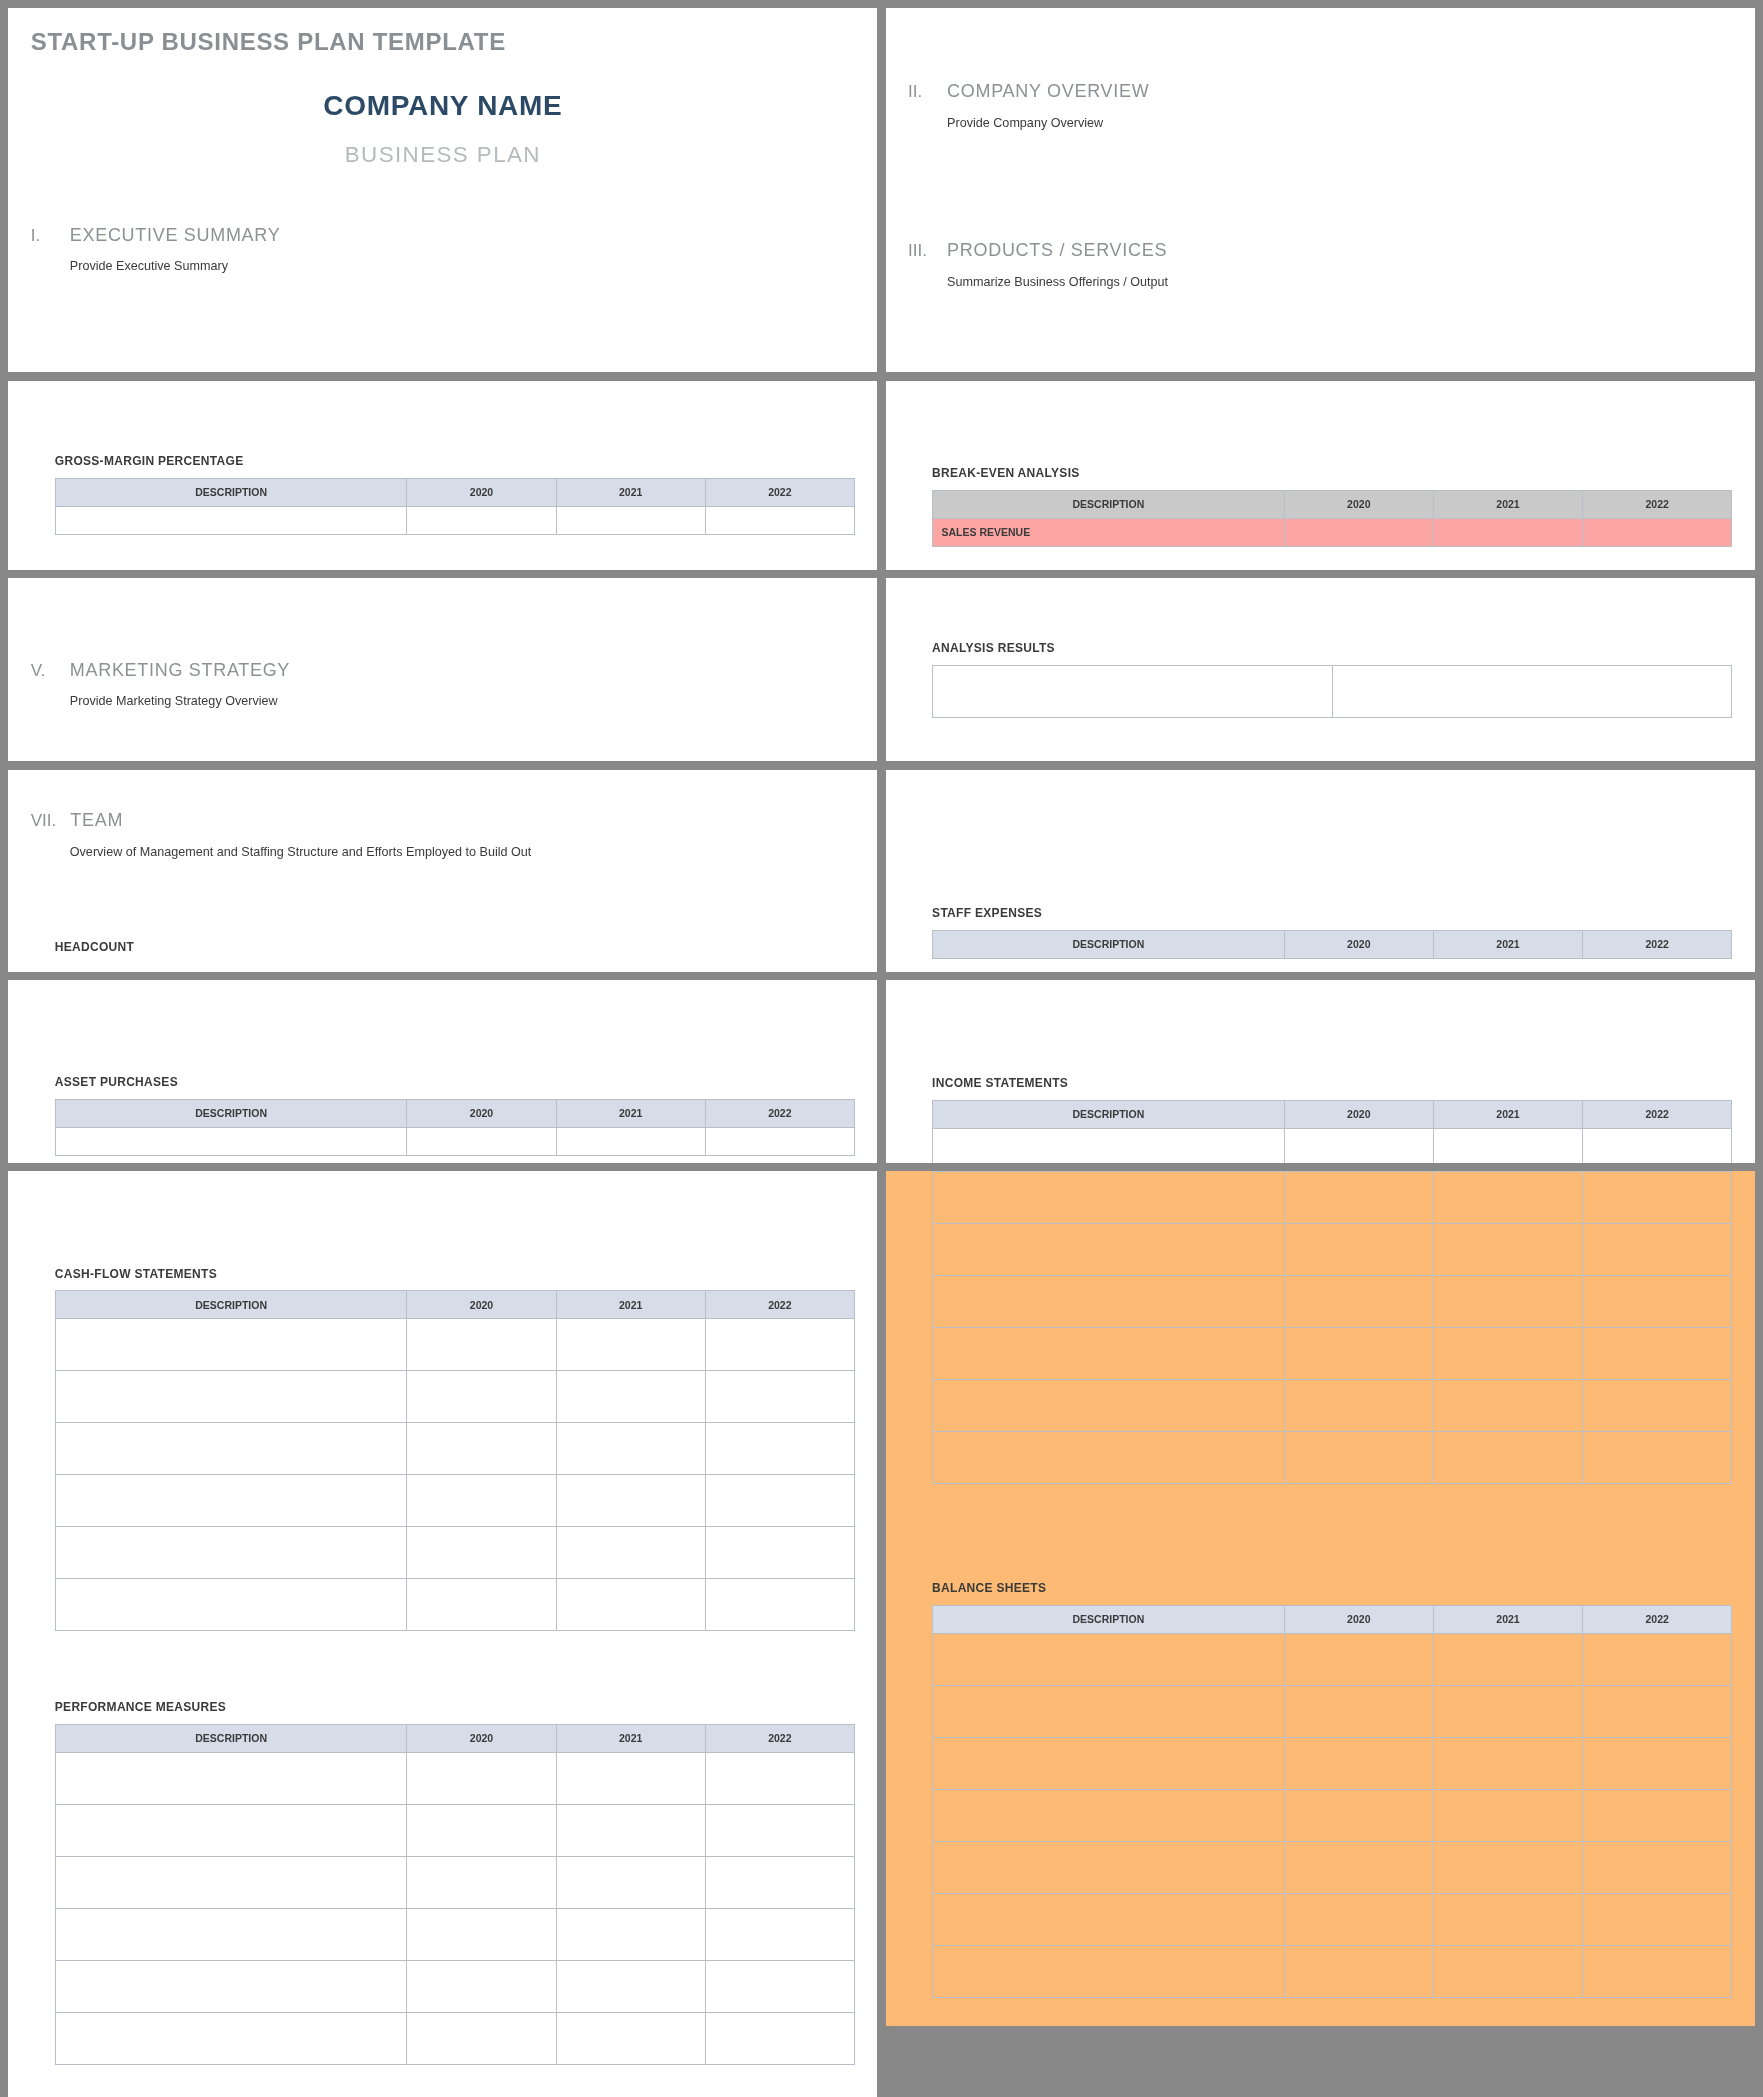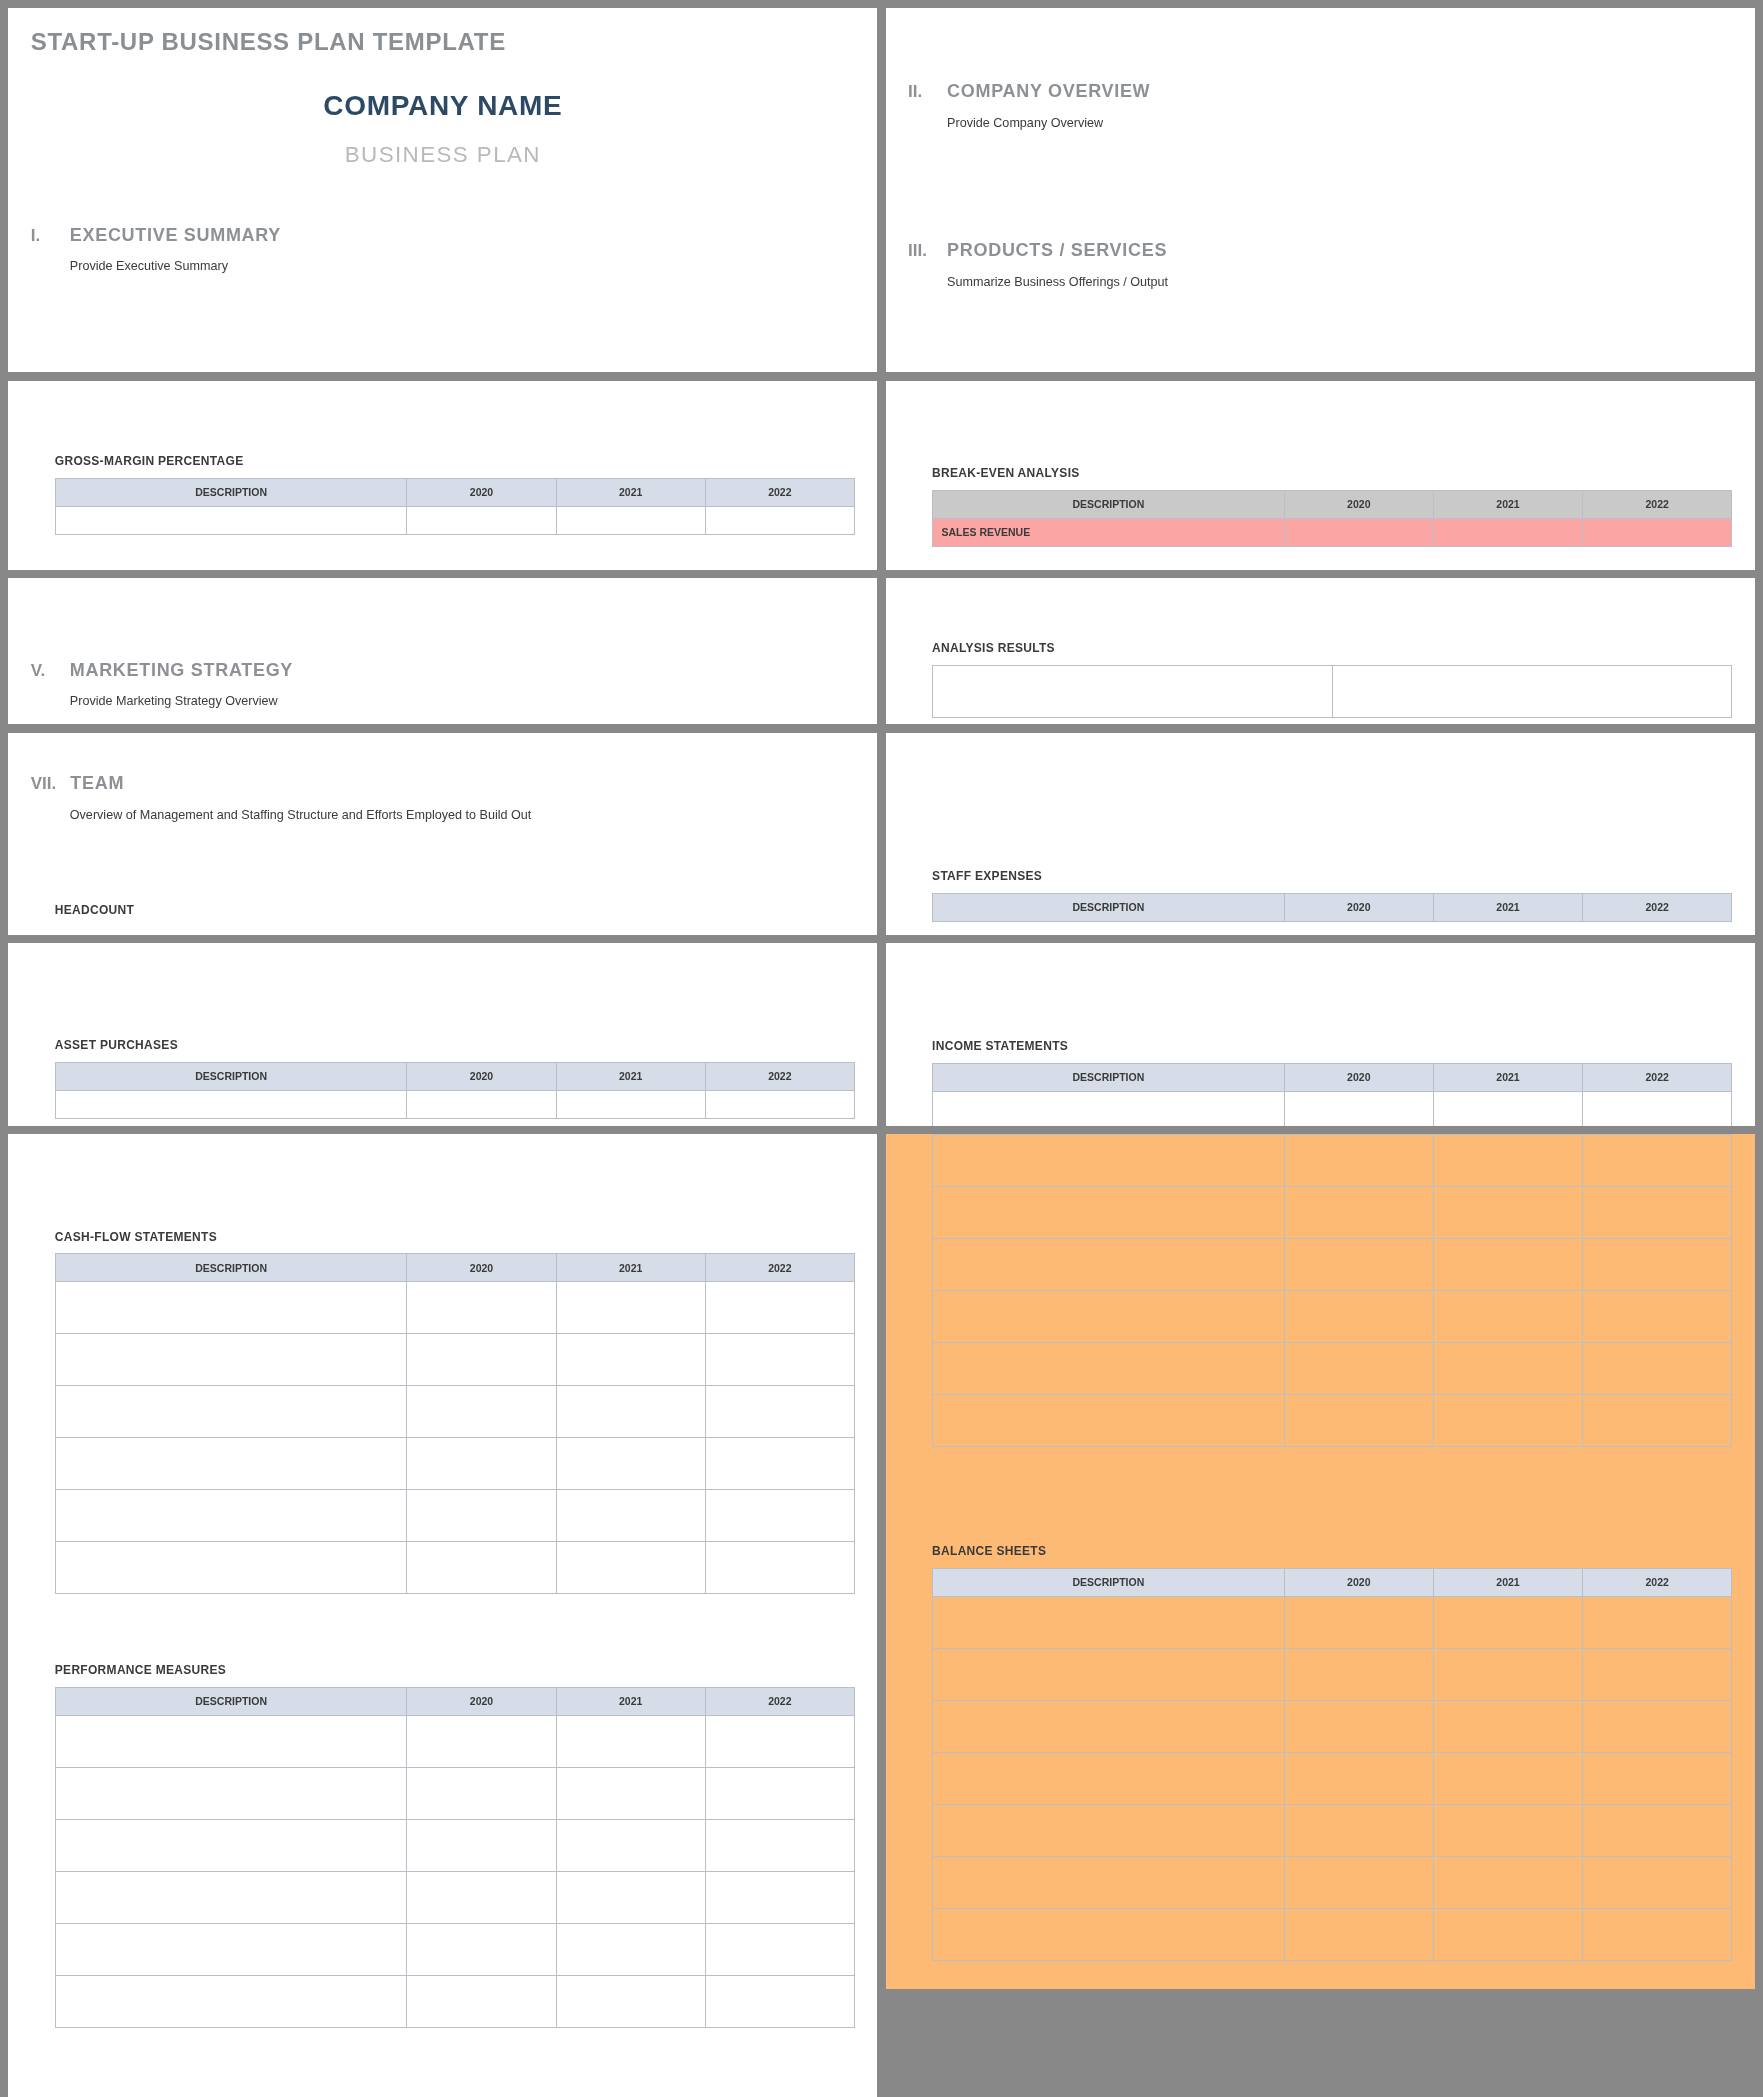--- a/index.html
+++ b/index.html
@@ -14,21 +14,21 @@
     gap: 8.4px;
   }
   .page {
     background: #fff;
     padding: 19.6px 22.4px 14px 22.4px;
     overflow: hidden;
     position: relative;
   }
   .tall-0 { height: 364px; }
   .tall-1 { height: 189px; }
-  .tall-2 { height: 146px; }
+  .tall-2 { height: 183px; }
   .tall-3 { height: 202px; }
   .tall-4 { height: 183px; }
   .tall-5 { height: 1092px; }
 
   .doc-title {
     font-size: 24px;
     font-weight: 700;
     letter-spacing: 0.7px;
     color: #8a8f93;
     margin-bottom: 34px;
@@ -48,21 +48,20 @@
     color: #b7babc;
     letter-spacing: 1.4px;
     margin-bottom: 57px;
   }
   .section-head {
     display: flex;
     align-items: baseline;
     gap: 14px;
     margin-bottom: 12.6px;
     margin-top: 7px;
-    font-weight: bold;
   }
   .section-num {
     font-size: 17px;
     color: #8d9195;
     min-width: 25px;
   }
   .section-title {
     font-size: 18px;
     color: #8d9195;
     letter-spacing: 0.7px;

